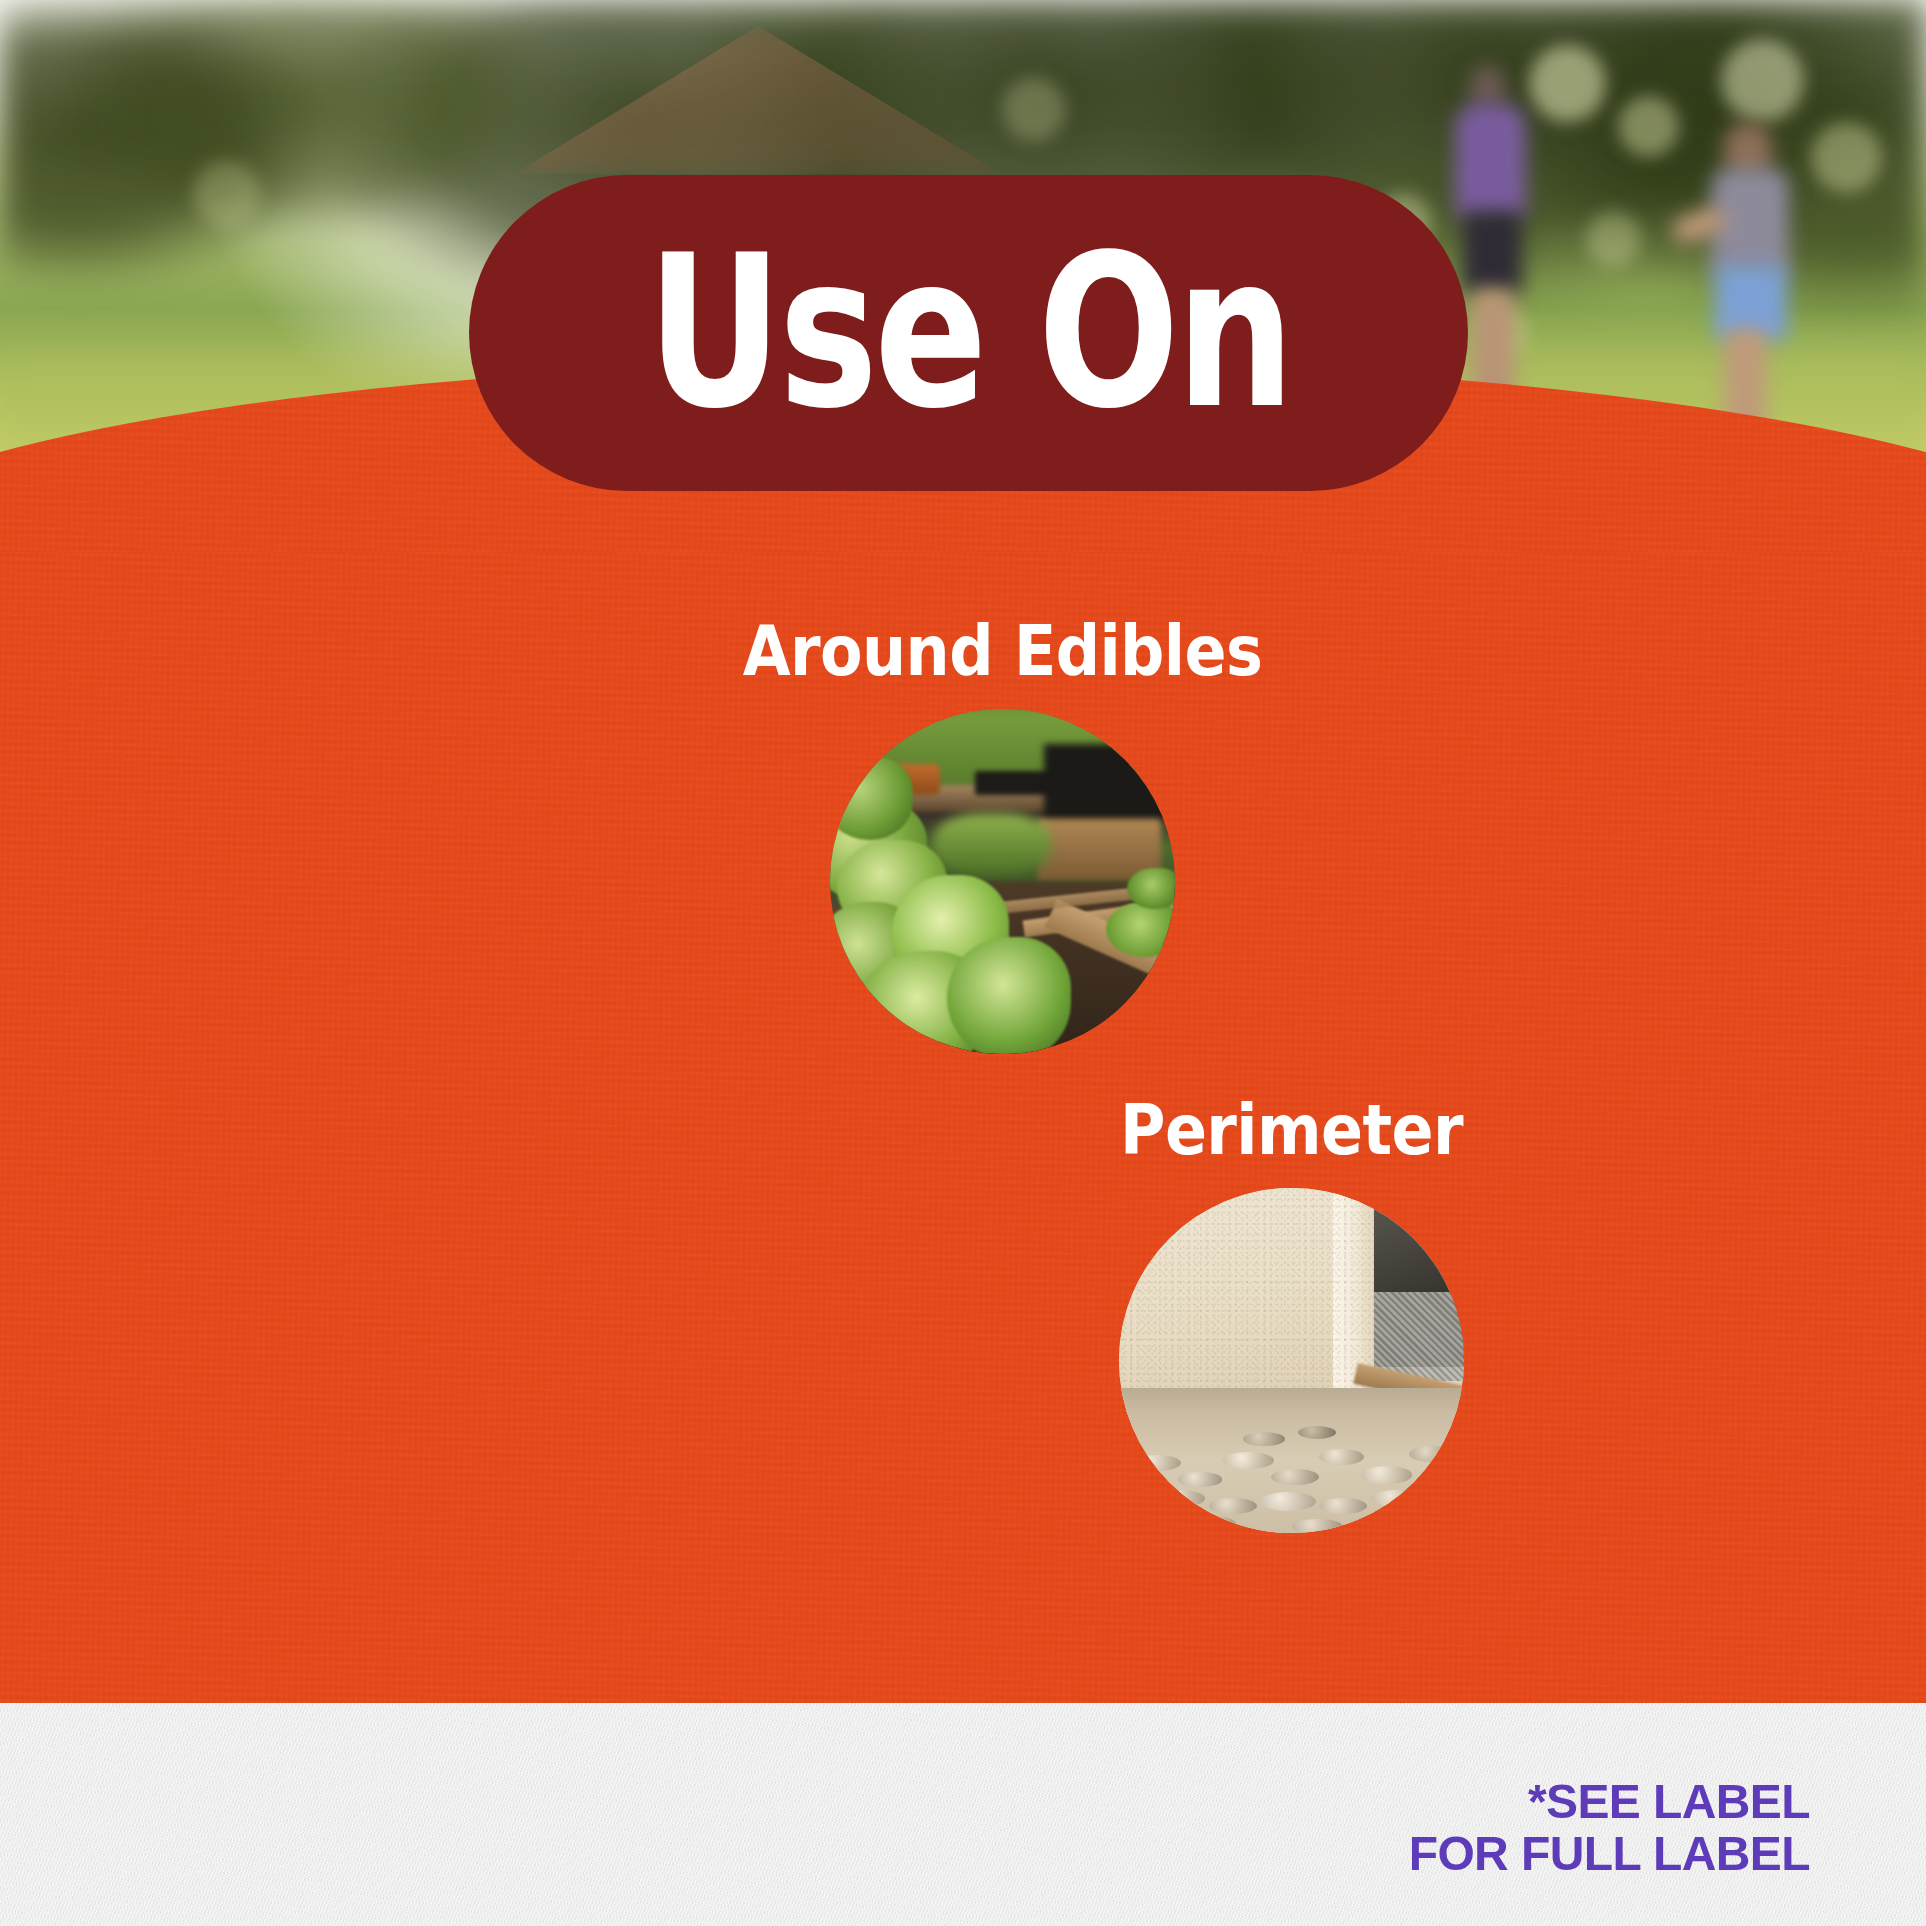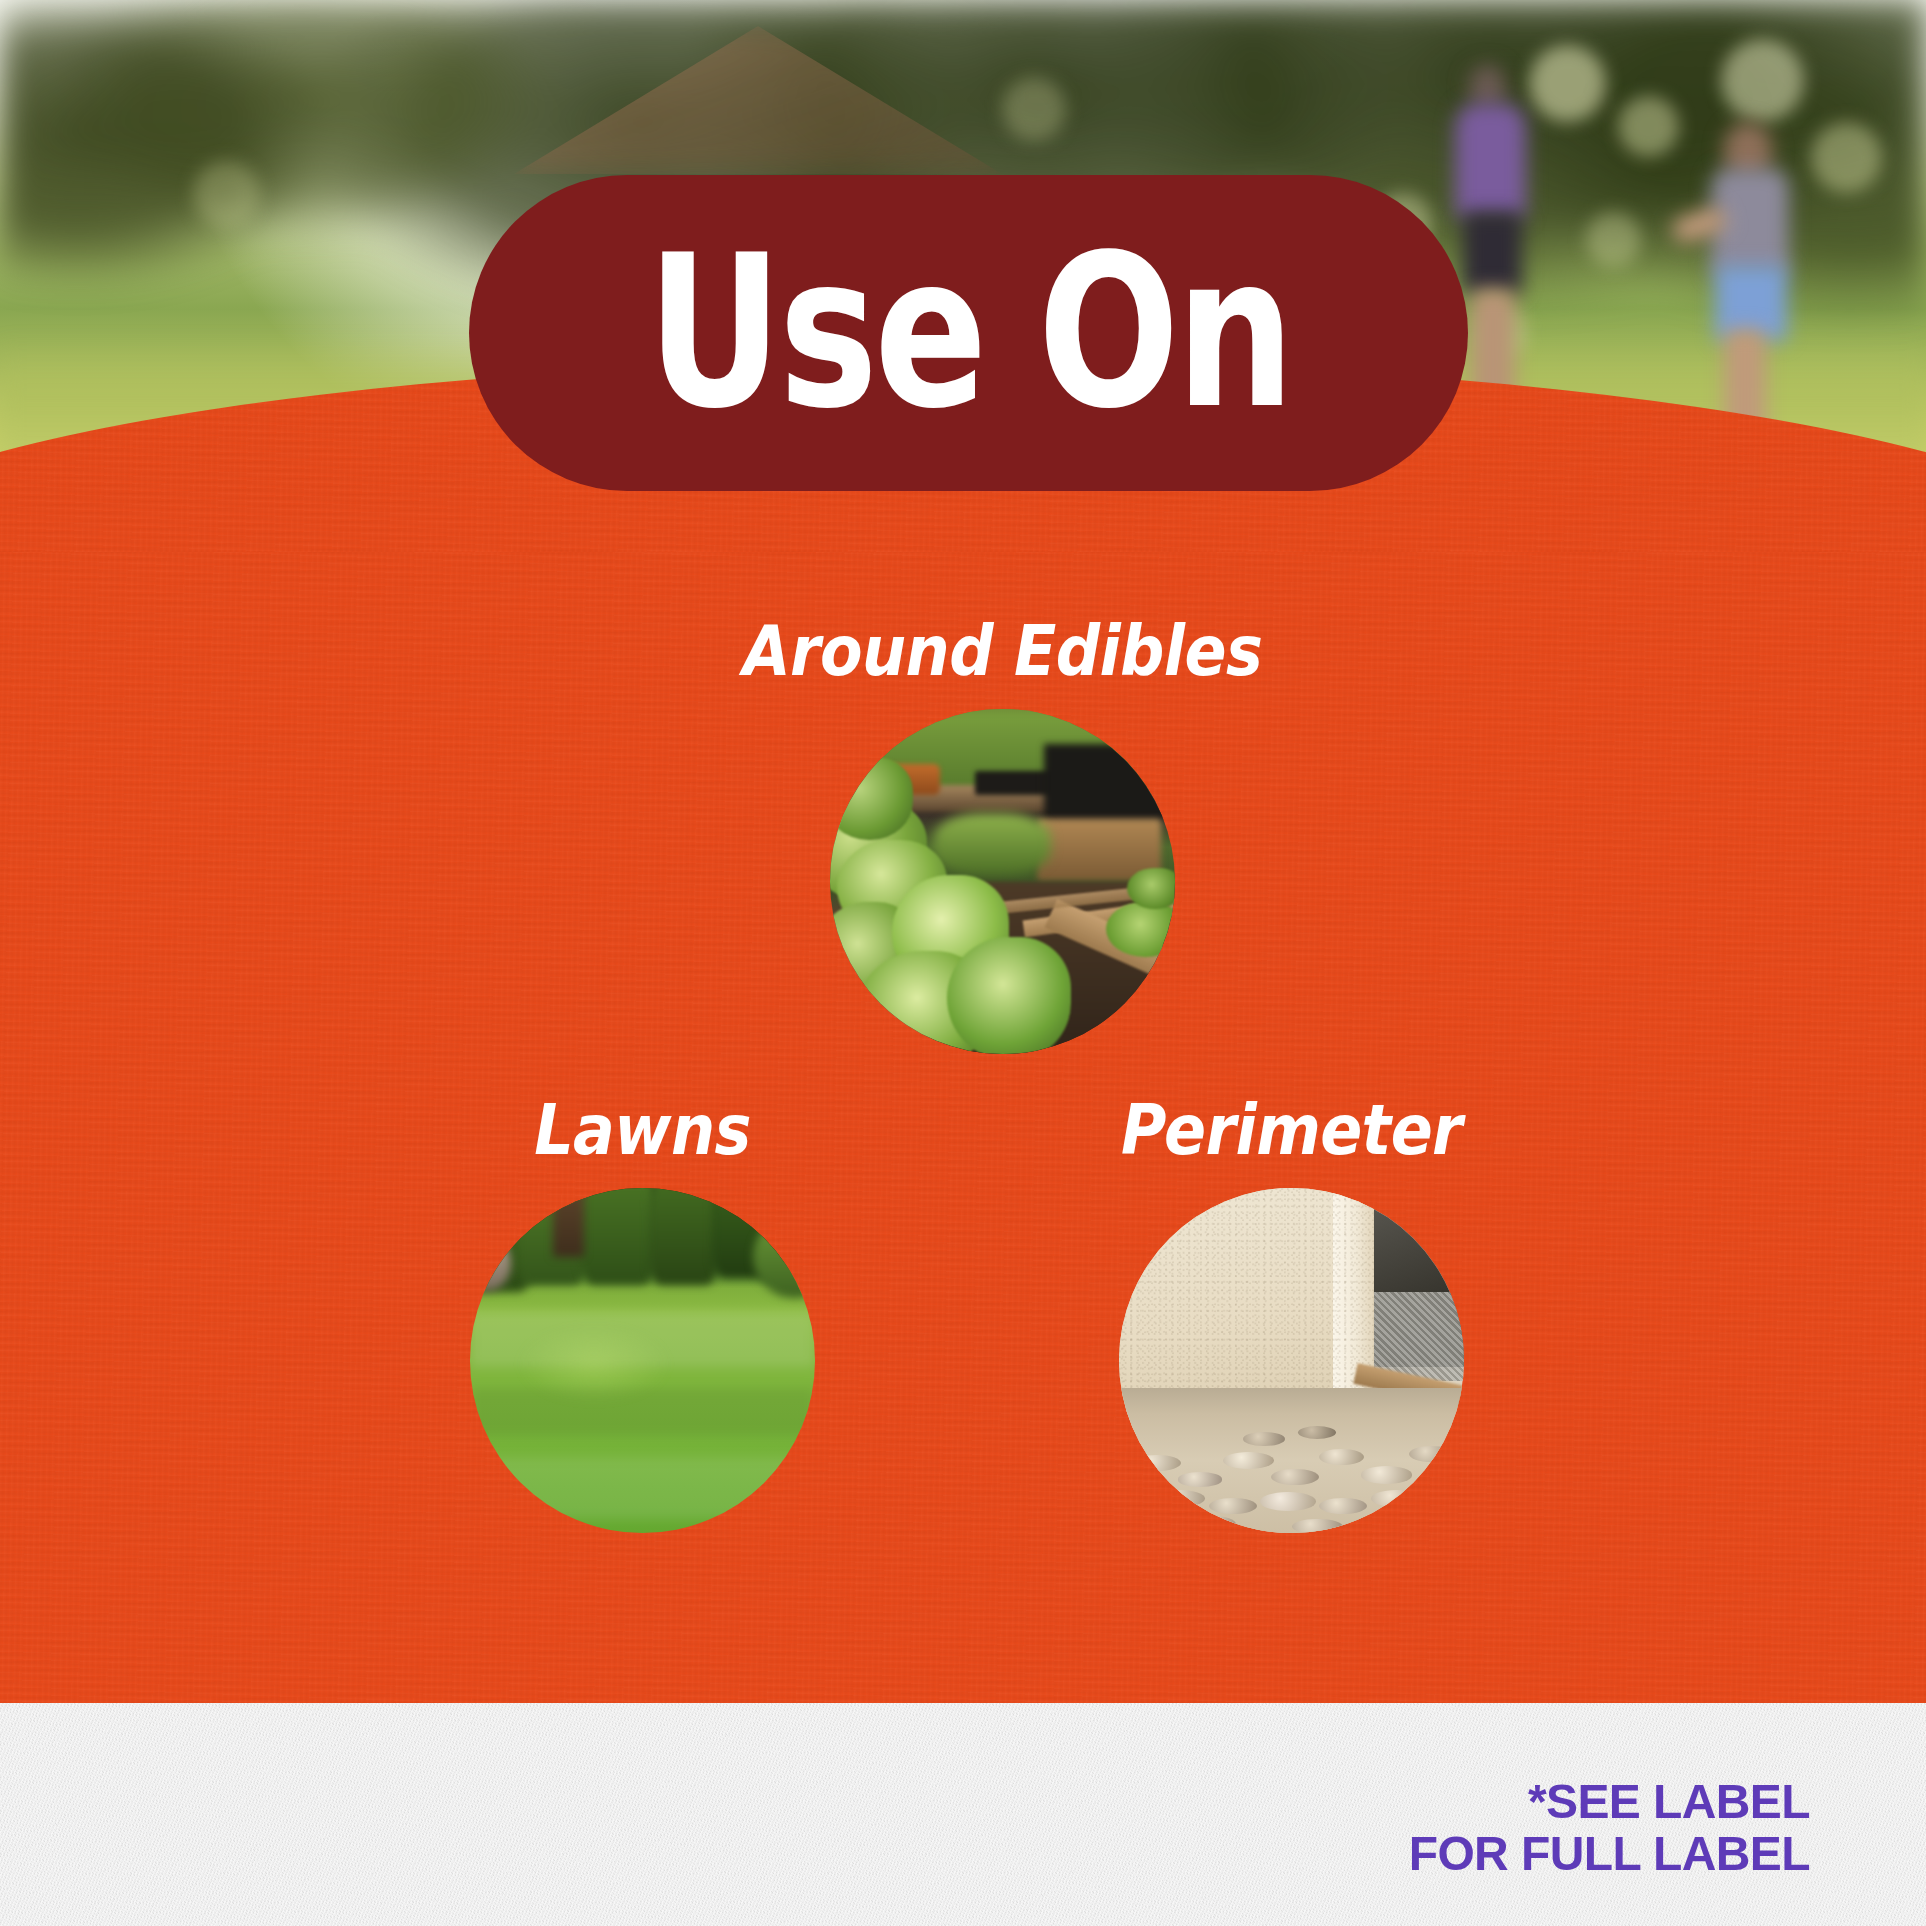--- a/index.html
+++ b/index.html
@@ -47,21 +47,21 @@
     background:#E8491A;border-radius:1156px 1156px 0 0 / 206px 206px 0 0;z-index:4;overflow:hidden;}
   .arch-tex{position:absolute;inset:0;opacity:.17;
     background:
       repeating-linear-gradient(2deg, rgba(255,255,255,.14) 0px, rgba(255,255,255,0) 1.9px, rgba(0,0,0,.13) 3.9px, rgba(0,0,0,0) 7px),
       repeating-linear-gradient(91deg, rgba(255,255,255,.09) 0px, rgba(0,0,0,.10) 3.2px, rgba(255,255,255,0) 5.8px),
       repeating-linear-gradient(178deg, rgba(0,0,0,.08) 0px, rgba(255,255,255,.07) 4.5px, rgba(0,0,0,0) 9px);
   }
   .arch-block{position:absolute;left:-193px;top:552px;width:2311px;height:1156px;background:#E8491A;z-index:4;overflow:hidden;}
 
   
-  .tile{position:absolute;z-index:7;display:flex;flex-direction:column;align-items:center;font-style:italic;}
+  .tile{position:absolute;z-index:7;display:flex;flex-direction:column;align-items:center;}
   .tile-label{color:#ffffff;font-weight:700;line-height:1;white-space:nowrap;
     font-family:"DejaVu Sans",sans-serif;letter-spacing:-0.6px;
     transform:scaleY(1.13);transform-origin:bottom center;
     text-shadow:0 0 0.6px rgba(0,0,0,.08);}
   .circ{border-radius:50%;overflow:hidden;position:relative;}
 
   #tile-edibles{left:662px;top:624px;width:681px;}
   #tile-edibles .tile-label{font-size:62px;margin-bottom:23px;}
   #tile-edibles .circ{width:345px;height:345px;}
 
@@ -202,40 +202,20 @@
         <div class="veg" style="left:18%;top:48%;width:34%;height:34%;background:radial-gradient(circle at 42% 38%,#e4f0ad,#8cbc48 55%,#4a7524);"></div>
         <div class="veg" style="left:8%;top:70%;width:38%;height:34%;background:radial-gradient(circle at 45% 40%,#dceca1,#7ead3f 58%,#41661f);"></div>
         <div class="veg" style="left:34%;top:66%;width:36%;height:36%;background:radial-gradient(circle at 45% 38%,#d3e697,#6fa437 58%,#3c601e);"></div>
         <div class="veg" style="left:-2%;top:14%;width:26%;height:24%;background:radial-gradient(circle at 40% 38%,#b9d47e,#6b9a33 58%,#3d601f);"></div>
         <div class="veg" style="left:80%;top:56%;width:22%;height:16%;background:radial-gradient(circle at 45% 40%,#b5d473,#6c9e33 60%,#3b5f1f);"></div>
         <div class="veg" style="left:86%;top:46%;width:16%;height:12%;background:radial-gradient(circle at 45% 40%,#a9cb6a,#618f2d 60%,#37591c);"></div>
       </div>
     </div>
   </div>
 
-  <div class="tile" id="tile-lawns">
-    <div class="tile-label">Lawns</div>
-    <div class="circ">
-      <div class="img-lawn">
-        <div class="conifer" style="left:-4%;top:-6%;width:22%;height:36%;background:linear-gradient(180deg,#4f7b28,#2c4a15);"></div>
-        <div class="conifer" style="left:14%;top:-12%;width:20%;height:40%;background:linear-gradient(180deg,#5b8a2d,#33541a);"></div>
-        <div class="conifer" style="left:32%;top:-14%;width:22%;height:42%;background:linear-gradient(180deg,#548229,#2e4e17);"></div>
-        <div class="conifer" style="left:52%;top:-10%;width:20%;height:38%;background:linear-gradient(180deg,#4a7624,#294414);"></div>
-        <div class="conifer" style="left:70%;top:-8%;width:22%;height:34%;background:linear-gradient(180deg,#3f6a1f,#223c11);"></div>
-        <div class="conifer" style="left:24%;top:-10%;width:9%;height:30%;background:linear-gradient(180deg,#6b4f32,#3e2d1c);border-radius:2.6px;"></div>
-        <div class="conifer" style="left:82%;top:8%;width:24%;height:24%;background:linear-gradient(180deg,#6c9a38,#3d6120);border-radius:50%;"></div>
-        <div class="conifer" style="left:-2%;top:14%;width:14%;height:16%;background:linear-gradient(180deg,#b3a391,#7b6d5d);border-radius:50%;"></div>
-
-        <div class="lawn-stripe" style="left:0;top:36%;width:100%;height:16%;background:rgba(255,255,255,.14);"></div>
-        <div class="lawn-stripe" style="left:0;top:58%;width:100%;height:14%;background:rgba(0,0,0,.08);"></div>
-        <div class="lawn-stripe" style="left:0;top:78%;width:100%;height:18%;background:rgba(255,255,255,.10);"></div>
-        <div class="lawn-stripe" style="left:14%;top:40%;width:44%;height:22%;background:radial-gradient(ellipse at center,rgba(200,230,120,.35),rgba(200,230,120,0) 70%);"></div>
-      </div>
-    </div>
-  </div>
 
   <div class="tile" id="tile-perimeter">
     <div class="tile-label">Perimeter</div>
     <div class="circ">
       <div class="img-perim">
         <div class="doorway"></div>
         <div class="grate"></div>
         <div class="stucco">
           <div class="stucco-tex"></div>
         </div>

